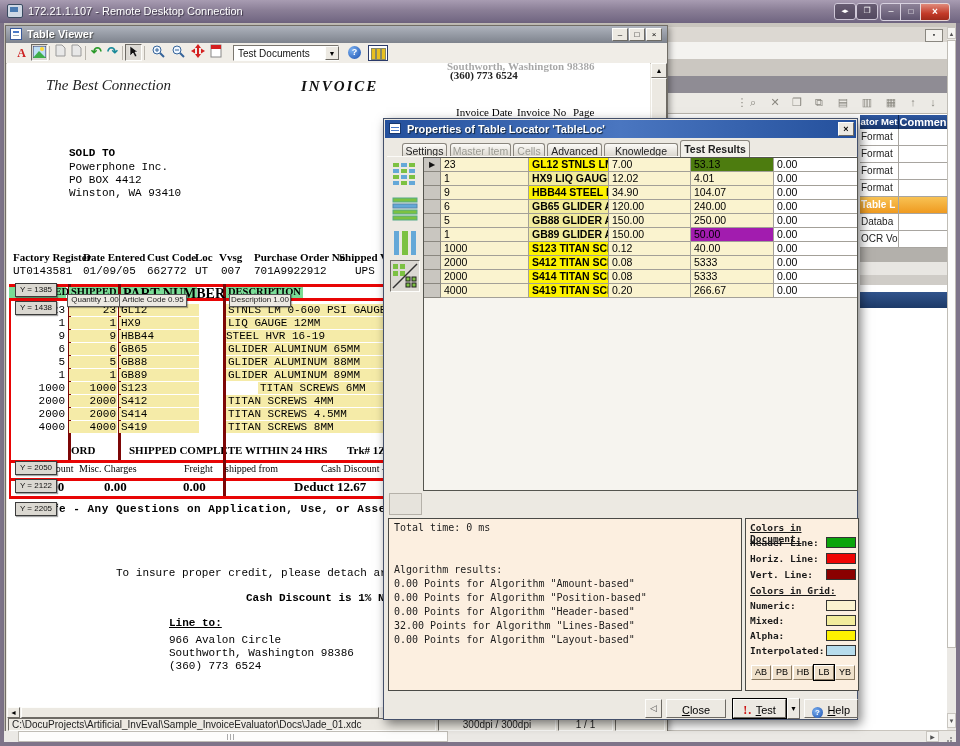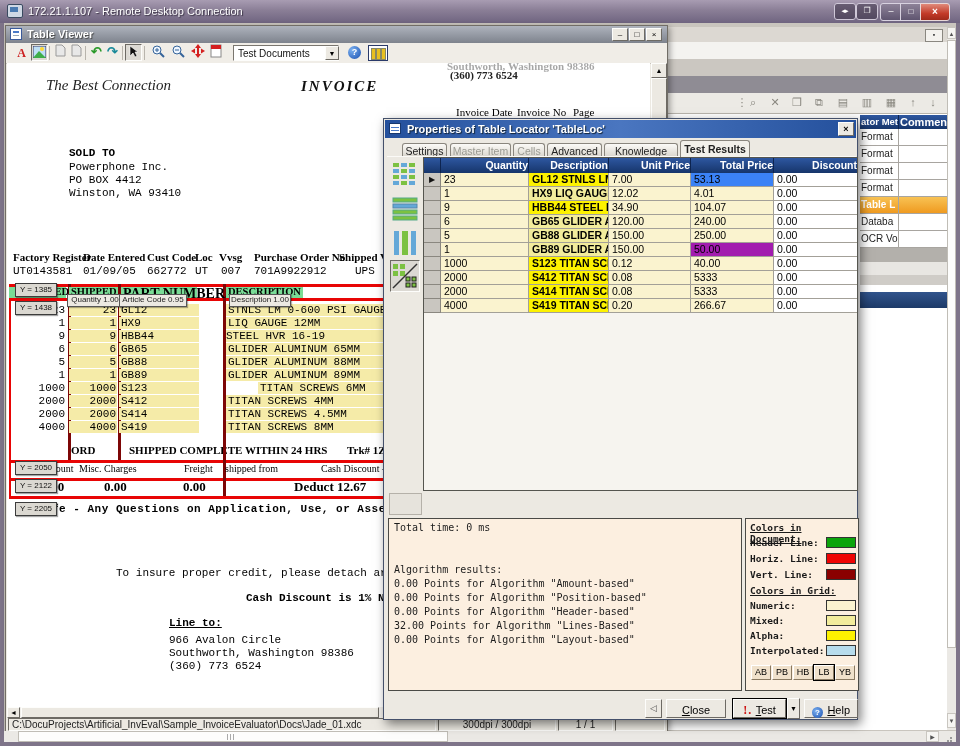--- a/index.html
+++ b/index.html
@@ -12,21 +12,21 @@
   .btn3d{background:#ece9e2;border:1px solid;border-color:#fdfdfb #6d6a64 #6d6a64 #fdfdfb;box-sizing:border-box;}
   .sunk{background:#dcd9d3;border:1px solid;border-color:#6d6a64 #fdfdfb #fdfdfb #6d6a64;box-sizing:border-box;}
   .field{background:#fff;border:1px solid;border-color:#7a766f #fdfdfb #fdfdfb #7a766f;box-sizing:border-box;}
   .icbtn{position:absolute;width:17px;height:17px;text-align:center;line-height:15px;}
   .tab{position:absolute;height:14px;background:linear-gradient(#fbfaf7,#d9d5cc);
        border:1px solid #8a867e;border-bottom:none;border-radius:3px 3px 0 0;
        font-size:10.5px;text-align:center;line-height:14px;color:#222;box-sizing:border-box;}
   .tab.dis{color:#9b9b93;}
   .tab.act{background:#f2f0ea;font-weight:bold;z-index:3;}
   .gHead{background:linear-gradient(#2e57a0,#16356b);color:#fff;font-weight:bold;font-size:10.5px;
-         text-align:right;line-height:15px;border-right:1px solid #0d2450;box-sizing:border-box;
+         text-align:center;line-height:15px;border-right:1px solid #0d2450;box-sizing:border-box;
          overflow:hidden;white-space:nowrap;}
   .gcell{font-size:10.5px;line-height:13px;padding-left:3px;border-right:1px solid #a3a098;
          border-bottom:1px solid #a3a098;box-sizing:border-box;overflow:hidden;white-space:nowrap;}
   .badge{position:absolute;width:40px;height:12px;background:#dbd8d1;border:1px solid #3c3c3c;
          font-size:8px;line-height:11px;text-align:center;color:#111;box-shadow:1px 1px 1px rgba(0,0,0,.35);}
   .tip{position:absolute;height:11px;background:#ece9e2;border:1px solid #555;
        font-size:8px;line-height:10px;text-align:center;color:#222;box-shadow:1px 1px 1px rgba(0,0,0,.3);}
   .redH{position:absolute;height:3px;background:#e80505;}
   .redV{position:absolute;width:3px;background:#7d0606;}
   .ycell{position:absolute;height:12px;background:#f5eba8;}
@@ -396,35 +396,27 @@
           <rect x="8" y="8" width="5" height="5" fill="#7cc142"></rect>
         <line x1="1" y1="25" x2="25" y2="1" stroke="#333" stroke-width="1.5"></line>
         <rect x="14" y="14" width="4" height="4" fill="#7cc142" stroke="#222"></rect>
           <rect x="20" y="14" width="4" height="4" fill="#7cc142" stroke="#222"></rect>
         <rect x="14" y="20" width="4" height="4" fill="#7cc142" stroke="#222"></rect>
           <rect x="20" y="20" width="4" height="4" fill="#7cc142" stroke="#222"></rect>
       </svg>
     </div>
 
     <div class="abs" style="left:39px;top:38px;width:435px;height:334px;background:#f6f4ef;border:1px solid #55554f;box-sizing:border-box;overflow:hidden;">
-      <div style="display:flex;height:15px;">
-        <div class="gHead" style="width:17px;"></div>
-        <div class="gHead" style="width:88px;">Quantity</div>
-        <div class="gHead" style="width:80px;">Description</div>
-        <div class="gHead" style="width:82px;">Unit Price</div>
-        <div class="gHead" style="width:83px;">Total Price</div>
-        <div class="gHead" style="width:83px;border-right:none;">Discount</div>
-      </div>
       <div id="dlg-rows">
           <div style="display: flex; height: 14px;">
             <div style="width: 17px; background: rgb(201, 198, 192); border-right: 1px solid rgb(138, 135, 128); border-bottom: 1px solid rgb(138, 135, 128); box-sizing: border-box; font-size: 8px; line-height: 13px; text-align: center; color: rgb(17, 17, 17);">▶</div>
             <div class="gcell" style="width: 88px; background: rgb(250, 243, 207);">23</div>
             <div class="gcell" style="width: 80px; background: rgb(253, 242, 0); font-weight: bold;">GL12 STNLS LM 0 -</div>
             <div class="gcell" style="width: 82px; background: rgb(250, 243, 207);">7.00</div>
-            <div class="gcell" style="width: 83px; background: #3b82f6;">53.13</div>
+            <div class="gcell" style="width: 83px; background: #4d7c0f;">53.13</div>
             <div class="gcell" style="width: 83px; background: rgb(255, 255, 255); border-right: none;">0.00</div>
           </div>
           <div style="display: flex; height: 14px;">
             <div style="width: 17px; background: rgb(201, 198, 192); border-right: 1px solid rgb(138, 135, 128); border-bottom: 1px solid rgb(138, 135, 128); box-sizing: border-box; font-size: 8px; line-height: 13px; text-align: center; color: rgb(17, 17, 17);"></div>
             <div class="gcell" style="width: 88px; background: rgb(250, 243, 207);">1</div>
             <div class="gcell" style="width: 80px; background: rgb(242, 236, 156); font-weight: bold;">HX9 LIQ GAUGE 12</div>
             <div class="gcell" style="width: 82px; background: rgb(250, 243, 207);">12.02</div>
             <div class="gcell" style="width: 83px; background: rgb(250, 243, 207);">4.01</div>
             <div class="gcell" style="width: 83px; background: rgb(255, 255, 255); border-right: none;">0.00</div>
           </div>

